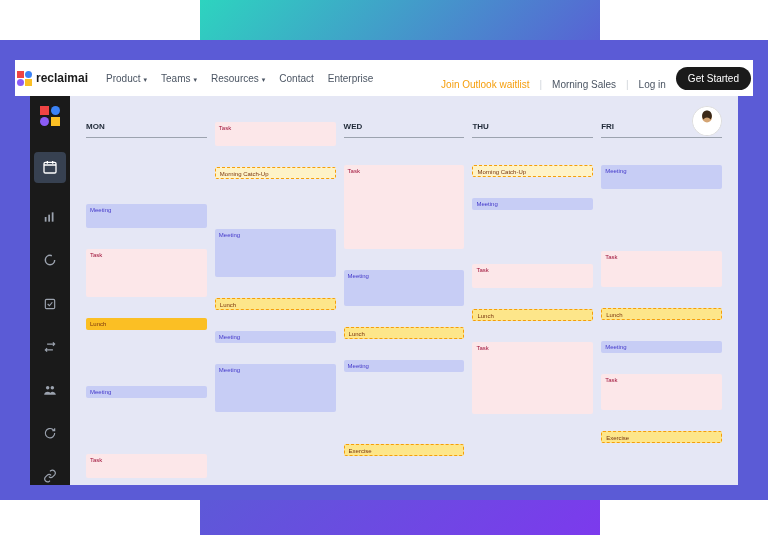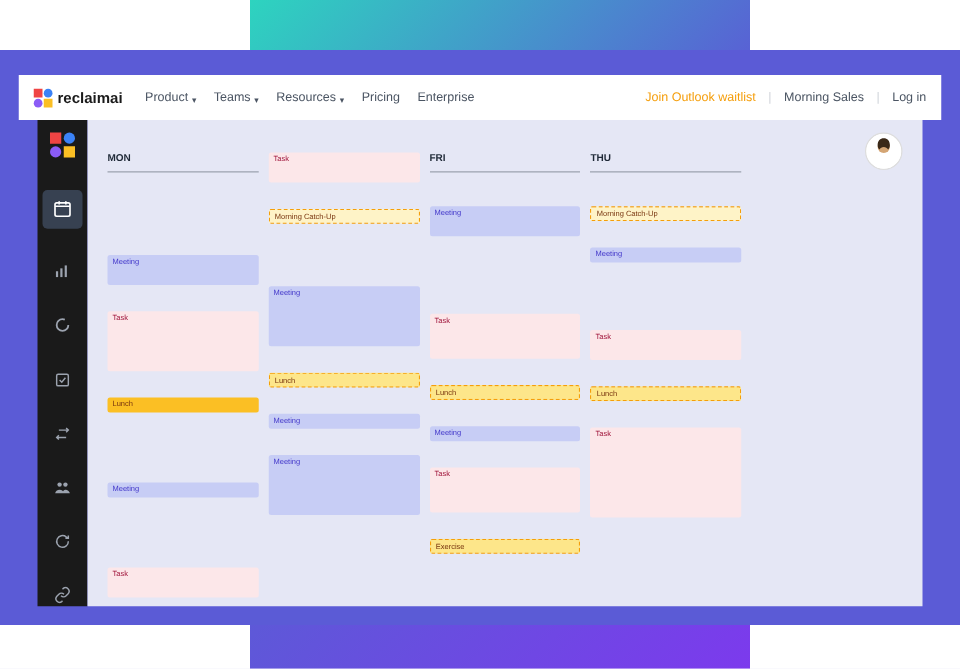--- a/index.html
+++ b/index.html
@@ -1,19 +1,19 @@
 <!DOCTYPE html>
 <html><head>
 <meta charset="utf-8">
 <style>
 *{box-sizing:border-box;margin:0;padding:0;font-family:-apple-system,BlinkMacSystemFont,"Segoe UI",Helvetica,Arial,sans-serif}
 body{width:768px;height:535px;overflow:hidden;position:relative;background:#fff}
 .bg-gradient{position:absolute;top:0;left:200px;width:400px;height:535px;background:linear-gradient(135deg,#2dd4bf 0%,#5b5bd6 50%,#7c3aed 100%);z-index:0}
 .bg-purple{position:absolute;top:40px;left:0;width:768px;height:460px;background:#5b5bd6;z-index:1}
-.topbar{position:absolute;top:60px;left:15px;right:15px;height:36px;background:#fff;display:flex;align-items:center;padding:0 12px;z-index:3;font-size:10px}
+.topbar{position:absolute;top:60px;left:15px;right:15px;height:36px;background:#fff;display:flex;align-items:center;padding:0 2px;z-index:3;font-size:10px}
 .logo{display:flex;align-items:center;gap:4px;margin-right:18px}
 .logo-dots{display:grid;grid-template-columns:7px 7px;grid-template-rows:7px 7px;gap:1px}
 .d1{background:#ef4444}.d2{background:#3b82f6;border-radius:50%}.d3{background:#8b5cf6;border-radius:50%}.d4{background:#fbbf24}
 .logo-text{font-weight:600;font-size:12px;color:#1a1a1a}
 .nav{display:flex;gap:14px;color:#4b5563}
 .nav-item{display:flex;align-items:flex-end;gap:3px;cursor:pointer}
 .chev{font-size:7px}
 .rt{margin-left:auto;display:flex;align-items:flex-end;gap:10px}
 .waitlist{color:#f59e0b}
 .divider{color:#d1d5db}
@@ -52,29 +52,30 @@
         <div class="d2"></div>
         <div class="d3"></div>
         <div class="d4"></div>
     </div>
     <span class="logo-text">reclaimai</span>
   </div>
   <div class="nav" id="nav">
       <div class="nav-item">Product<span class="chev">▾</span></div>
       <div class="nav-item">Teams<span class="chev">▾</span></div>
       <div class="nav-item">Resources<span class="chev">▾</span></div>
-      <div class="nav-item">Pricing</div>
+      <div class="nav-item">Contact</div>
       <div class="nav-item">Enterprise</div>
     </div>
   <div class="rt">
     <span class="waitlist">Join Outlook waitlist</span>
     <span class="divider">|</span>
     <span class="sales">Morning Sales</span>
     <span class="divider">|</span>
     <span class="login">Log in</span>
+    <span class="cta">Get Started</span>
   </div>
 </div>
 
 <div class="app">
   <div class="sidebar">
     <div class="sb-logo">
       <div class="d1"></div>
         <div class="d2"></div>
         <div class="d3"></div>
         <div class="d4"></div>
@@ -152,33 +153,42 @@
         <div class="day-col">
           <div class="evt task h2">Task</div>
           <div class="evt catchup h1">Morning Catch-Up</div>
           <div style="height: 8px;"></div>
           <div class="evt meeting h4">Meeting</div>
           <div class="evt lunch dashed h1">Lunch</div>
           <div class="evt meeting h1">Meeting</div>
           <div class="evt meeting h4">Meeting</div>
         </div>
         <div class="day-col">
-          <div class="day-hdr">FRI</div>
-          <div class="evt meeting h2">Meeting</div>
-          <div style="height: 20px;"></div>
-          <div class="evt task h3">Task</div>
+          <div class="day-hdr">WED</div>
+          <div class="evt task h7">Task</div>
+          <div class="evt meeting h3">Meeting</div>
           <div class="evt lunch dashed h1">Lunch</div>
           <div class="evt meeting h1">Meeting</div>
-          <div class="evt task h3">Task</div>
+          <div style="height: 30px;"></div>
           <div class="evt exercise h1">Exercise</div>
         </div>
         <div class="day-col">
           <div class="day-hdr">THU</div>
           <div class="evt catchup h1">Morning Catch-Up</div>
           <div class="evt meeting h1">Meeting</div>
           <div style="height: 12px;"></div>
           <div class="evt task h2">Task</div>
           <div class="evt lunch dashed h1">Lunch</div>
           <div class="evt task h6">Task</div>
         </div>
+        <div class="day-col">
+          <div class="day-hdr">FRI</div>
+          <div class="evt meeting h2">Meeting</div>
+          <div style="height: 20px;"></div>
+          <div class="evt task h3">Task</div>
+          <div class="evt lunch dashed h1">Lunch</div>
+          <div class="evt meeting h1">Meeting</div>
+          <div class="evt task h3">Task</div>
+          <div class="evt exercise h1">Exercise</div>
+        </div>
       </div>
   </div>
 </div>
 
 </body></html>

